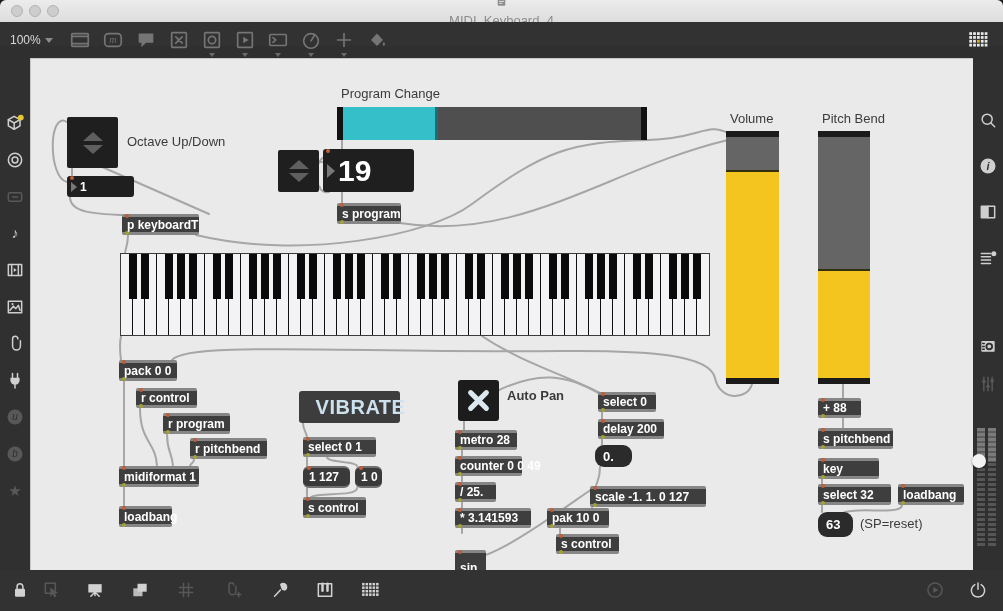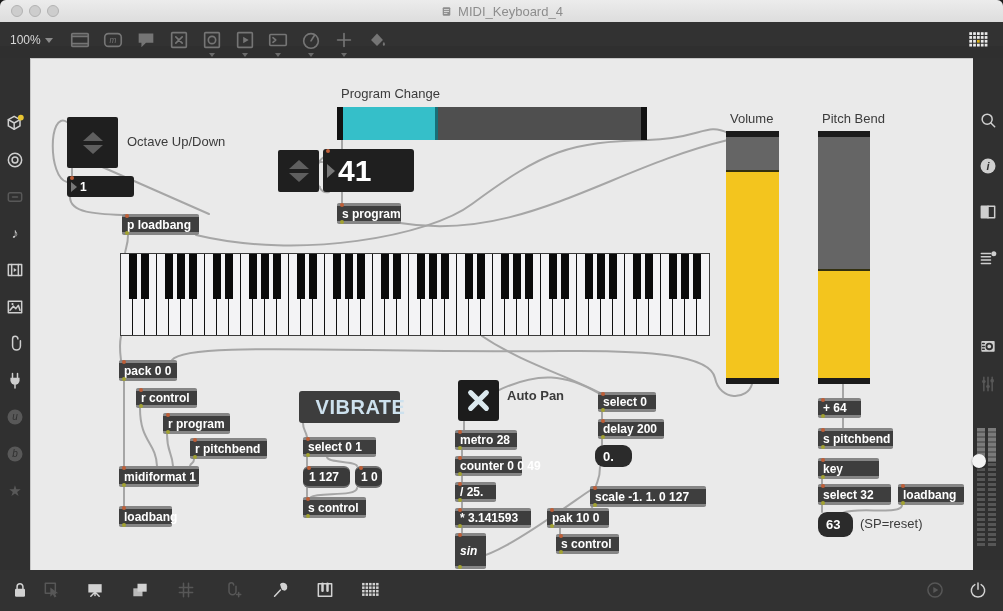--- a/index.html
+++ b/index.html
@@ -1,20 +1,20 @@
 <!DOCTYPE html>
 <html><head>
 <meta charset="utf-8">
 <style>
   html,body{margin:0;padding:0;background:#1a1a1a;}
   #app{position:relative;width:1003px;height:611px;background:#2f2f2f;font-family:"Liberation Sans",sans-serif;overflow:hidden;border-radius:6px 6px 0 0;}
   
   #titlebar{position:absolute;left:0;top:0;width:1003px;height:22px;background:linear-gradient(#ececec,#dddddd);border-bottom:1px solid #b6b6b6;}
   .tl{position:absolute;top:5px;width:12px;height:12px;border-radius:50%;background:#cdcdcd;border:1px solid #b2b2b2;box-sizing:border-box;}
-  #wtitle{position:absolute;left:0;right:0;top:0;height:22px;display:flex;align-items:center;justify-content:center;gap:5px;color:#8d8d8d;font-size:13px;}
+  #wtitle{position:absolute;left:0;right:0;top:0;height:22px;display:flex;align-items:center;justify-content:center;gap:5px;color:#8d8d8d;font-size:13px;flex-direction:column;}
   #topbar{position:absolute;left:0;top:22px;width:1003px;height:24px;background:#323232;}
   #zoomctl{position:absolute;left:10px;top:0;height:36px;display:flex;align-items:center;color:#d8d8d8;font-size:12px;gap:4px;}
   .zcaret{width:0;height:0;border-left:4px solid transparent;border-right:4px solid transparent;border-top:5px solid #8a8a8a;}
   #topicons{position:absolute;left:69px;top:0;height:36px;display:flex;align-items:center;gap:11px;}
   .icon{display:inline-flex;align-items:center;justify-content:center;position:relative;}
   .icon svg{width:100%;height:100%;stroke:currentColor;fill:none;stroke-width:1.8;stroke-linecap:round;stroke-linejoin:round;}
   .ti{width:22px;height:22px;color:#757575;}
   .ti .ddc{position:absolute;left:50%;bottom:-6px;margin-left:-3px;width:0;height:0;border-left:3px solid transparent;border-right:3px solid transparent;border-top:4px solid #6a6a6a;}
   #gridtop{position:absolute;right:14px;top:7px;width:22px;height:22px;color:#eaeaea;}
   #lsb{position:absolute;left:0;top:58px;width:30px;height:512px;background:#303030;}
@@ -344,29 +344,29 @@
       <div class="comment" style="left: 830px; top: 458px;">(SP=reset)</div>
       <div class="pbox incdec" style="left: 37px; top: 59px; width: 51px; height: 51px;">
         <div class="itri up"></div>
         <div class="itri dn"></div>
       </div>
       <div class="pbox num" style="left: 37px; top: 118px; width: 67px; height: 21px;">
         <i class="ntri"></i>
         <span>1</span>
       </div>
       <div class="pbox obj" style="left: 92px; top: 156px; width: 77px; height: 21px;">
-        <span>p loadbang</span>
+        <span>p keyboardT</span>
       </div>
       <div class="pbox incdec" style="left: 248px; top: 92px; width: 41px; height: 42px;">
         <div class="itri up"></div>
         <div class="itri dn"></div>
       </div>
       <div class="pbox bignum" style="left: 293px; top: 91px; width: 91px; height: 43px;">
         <i class="ntri"></i>
-        <span>41</span>
+        <span>19</span>
       </div>
       <div class="pbox obj" style="left: 307px; top: 145px; width: 64px; height: 21px;">
         <span>s program</span>
       </div>
       <div class="pbox obj" style="left: 89px; top: 302px; width: 58px; height: 21px;">
         <span>pack 0 0</span>
       </div>
       <div class="pbox obj" style="left: 106px; top: 330px; width: 61px; height: 20px;">
         <span>r control</span>
       </div>
@@ -407,21 +407,21 @@
       </div>
       <div class="pbox obj" style="left: 425px; top: 398px; width: 67px; height: 20px;">
         <span>counter 0 0 49</span>
       </div>
       <div class="pbox obj" style="left: 425px; top: 424px; width: 41px; height: 20px;">
         <span>/ 25.</span>
       </div>
       <div class="pbox obj" style="left: 425px; top: 450px; width: 76px; height: 20px;">
         <span>* 3.141593</span>
       </div>
-      <div class="pbox obj" style="left: 425px; top: 475px; width: 31px; height: 36px; font-style: italic;">
+      <div class="pbox obj" style="left: 425px; top: 492px; width: 31px; height: 36px;">
         <span>sin</span>
       </div>
       <div class="pbox obj" style="left: 568px; top: 334px; width: 58px; height: 20px;">
         <span>select 0</span>
       </div>
       <div class="pbox obj" style="left: 568px; top: 361px; width: 66px; height: 20px;">
         <span>delay 200</span>
       </div>
       <div class="pbox flo" style="left: 565px; top: 387px; width: 37px; height: 22px;">
         <span>0.</span>
@@ -429,21 +429,21 @@
       <div class="pbox obj" style="left: 560px; top: 428px; width: 116px; height: 21px;">
         <span>scale -1. 1. 0 127</span>
       </div>
       <div class="pbox obj" style="left: 517px; top: 450px; width: 62px; height: 20px;">
         <span>pak 10 0</span>
       </div>
       <div class="pbox obj" style="left: 526px; top: 476px; width: 63px; height: 20px;">
         <span>s control</span>
       </div>
       <div class="pbox obj" style="left: 788px; top: 340px; width: 43px; height: 20px;">
-        <span>+ 64</span>
+        <span>+ 88</span>
       </div>
       <div class="pbox obj" style="left: 788px; top: 370px; width: 75px; height: 21px;">
         <span>s pitchbend</span>
       </div>
       <div class="pbox obj" style="left: 788px; top: 400px; width: 61px; height: 21px;">
         <span>key</span>
       </div>
       <div class="pbox obj" style="left: 788px; top: 426px; width: 73px; height: 21px;">
         <span>select 32</span>
       </div>

